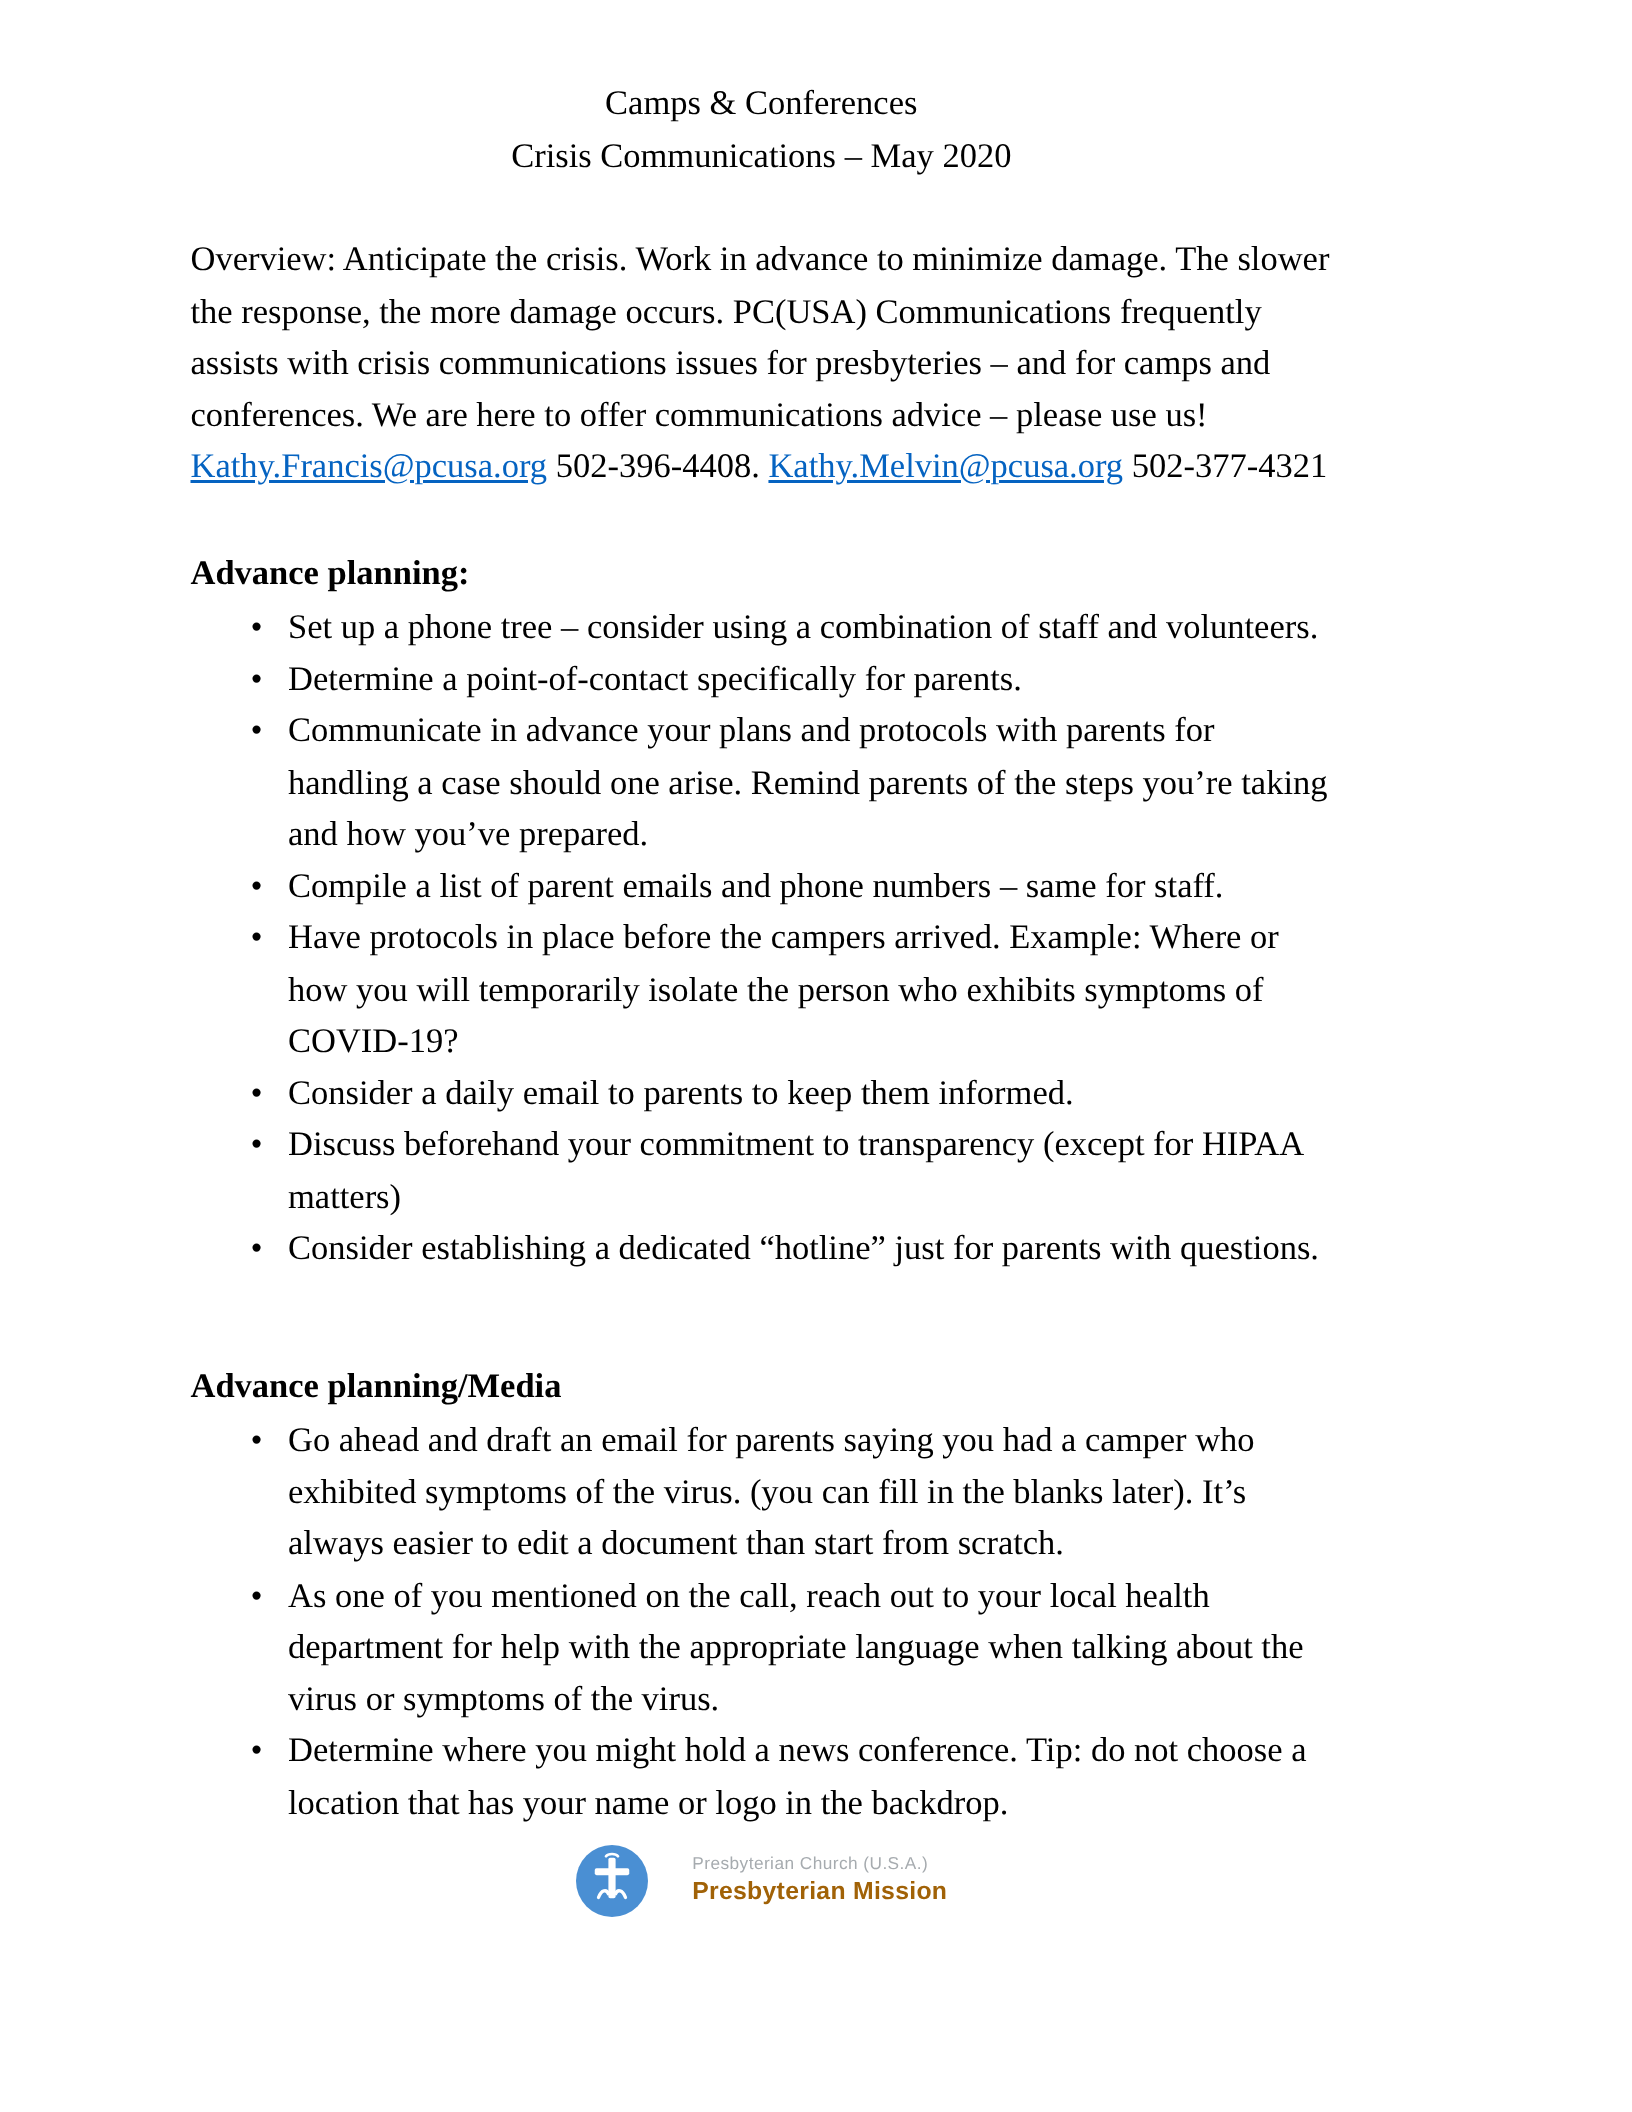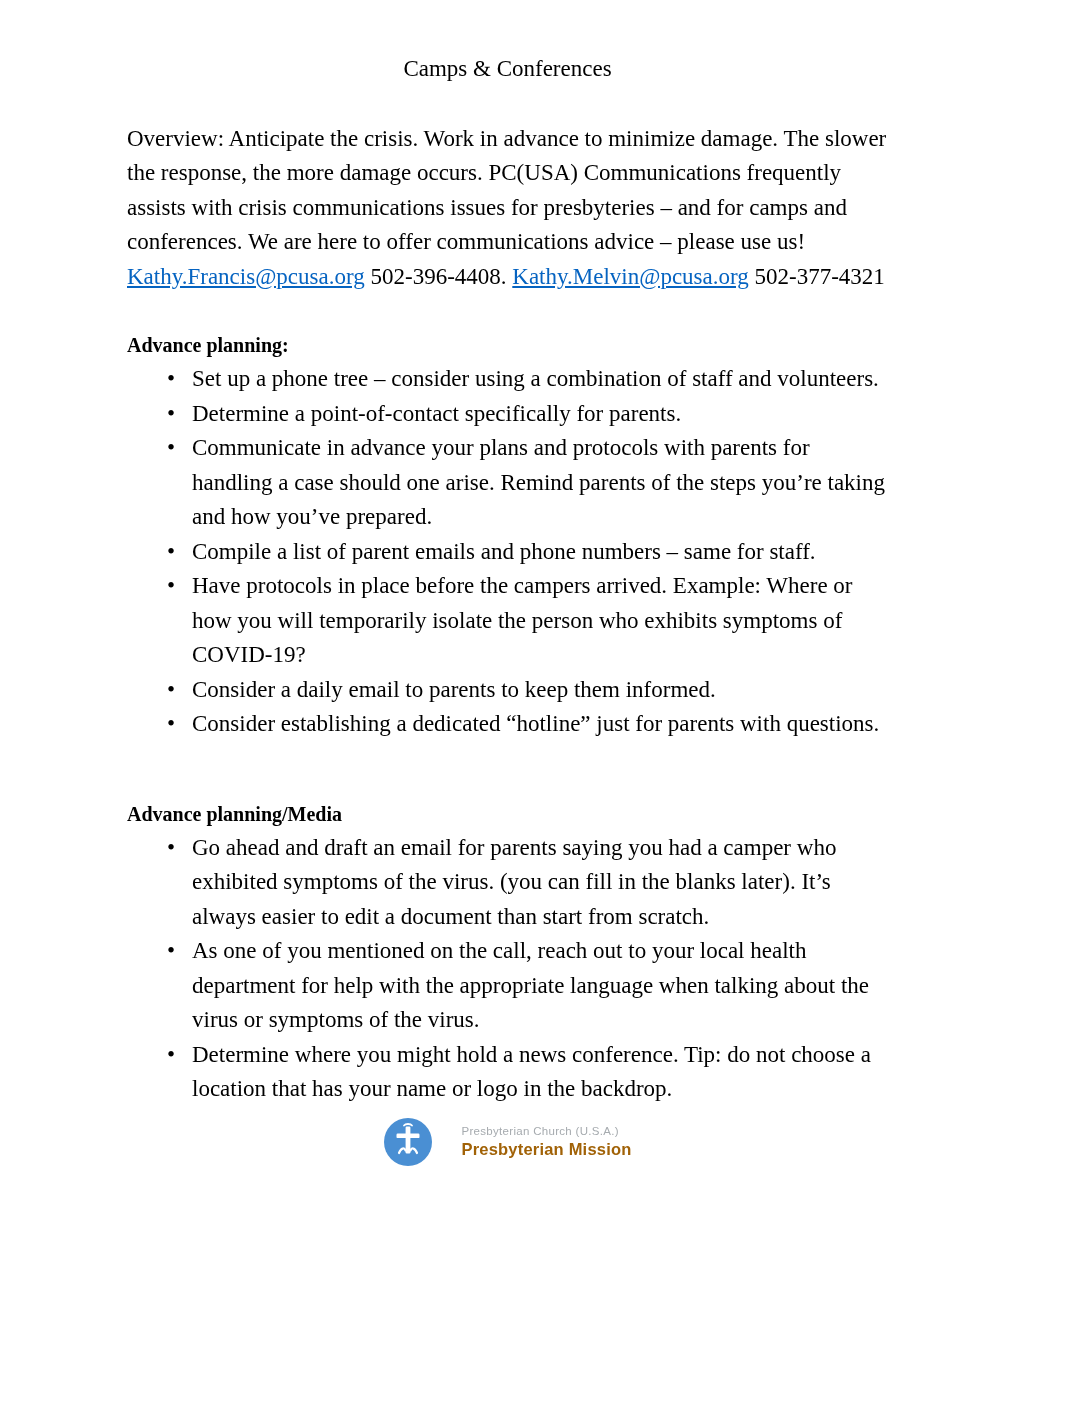--- a/index.html
+++ b/index.html
@@ -15,21 +15,21 @@
     color: #000000;
     padding: 52px 128px 0 127px;
     overflow: hidden;
   }
   .doc-header { text-align: center; }
   .doc-header div { white-space: nowrap; }
   .overview { margin: 35px 0 0 0; }
   a.link { color: #0563C1; text-decoration: underline; cursor: pointer; }
   .section-heading {
     font-weight: bold;
-    font-size: 20px;
+    font-size: 23px;
     margin: 0;
   }
   .heading-1 { margin-top: 36px; }
   .heading-2 { margin-top: 57px; }
   ul.bullet-list {
     list-style: none;
     margin: 2px 0 0 0;
     padding: 0 0 0 38px;
   }
   li.bullet-item {
@@ -66,36 +66,38 @@
     line-height: 1.25;
   }
 </style>
 </head>
 <body>
 
 <div class="page">
 
   <div class="doc-header">
     <div>Camps &amp; Conferences</div>
+    <div>Crisis Communications – May 2020</div>
   </div>
 
   <p class="overview"><span>Overview: Anticipate the crisis. Work in advance to minimize damage. The slower the response, the more damage occurs. PC(USA) Communications frequently assists with crisis communications issues for presbyteries – and for camps and conferences. We are here to offer communications advice – please use us!</span>
     <a class="link">Kathy.Francis@pcusa.org</a>
     <span>502-396-4408.</span>
     <a class="link">Kathy.Melvin@pcusa.org</a>
     <span>502-377-4321</span></p>
 
   <h2 class="section-heading heading-1">Advance planning:</h2>
   <ul class="bullet-list">
     <li class="bullet-item">Set up a phone tree – consider using a combination of staff and volunteers.</li>
     <li class="bullet-item">Determine a point-of-contact specifically for parents.</li>
     <li class="bullet-item">Communicate in advance your plans and protocols with parents for handling a case should one arise. Remind parents of the steps you’re taking and how you’ve prepared.</li>
     <li class="bullet-item">Compile a list of parent emails and phone numbers – same for staff.</li>
     <li class="bullet-item">Have protocols in place before the campers arrived. Example: Where or how you will temporarily isolate the person who exhibits symptoms of COVID-19?</li>
     <li class="bullet-item">Consider a daily email to parents to keep them informed.</li>
+    <li class="bullet-item">Discuss beforehand your commitment to transparency (except for HIPAA matters)</li>
     <li class="bullet-item">Consider establishing a dedicated “hotline” just for parents with questions.</li>
   </ul>
 
   <h2 class="section-heading heading-2">Advance planning/Media</h2>
   <ul class="bullet-list">
     <li class="bullet-item">Go ahead and draft an email for parents saying you had a camper who exhibited symptoms of the virus. (you can fill in the blanks later). It’s always easier to edit a document than start from scratch.</li>
     <li class="bullet-item">As one of you mentioned on the call, reach out to your local health department for help with the appropriate language when talking about the virus or symptoms of the virus.</li>
     <li class="bullet-item">Determine where you might hold a news conference. Tip: do not choose a location that has your name or logo in the backdrop.</li>
   </ul>
 

